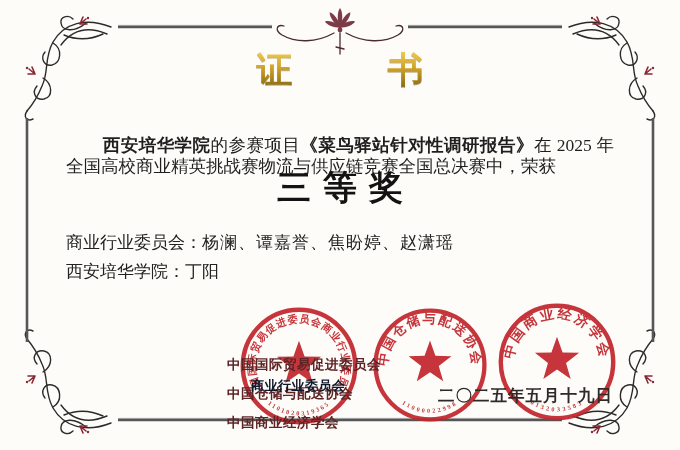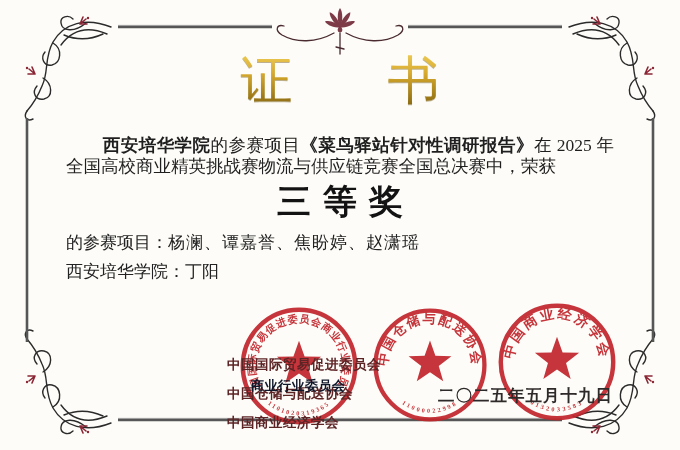--- a/index.html
+++ b/index.html
@@ -7,34 +7,34 @@
     position:relative;width:680px;height:450px;margin:0 auto;
     background:#fdfcf8;overflow:hidden;
     font-family:"Liberation Serif", serif;color:#1d1d1d;
   }
   .deco{position:absolute;left:0;top:0;z-index:0;}
   .stamp{position:absolute;z-index:1;opacity:.93;}
   .txt{position:absolute;z-index:2;}
 
   .title{
     left:0;top:46px;width:100%;text-align:center;
-    font-size:52px;font-weight:normal;letter-spacing:95px;margin-right:-95px;
+    font-size:36px;font-weight:bold;letter-spacing:95px;margin-right:-95px;
     background:linear-gradient(180deg,#f3d765 0%,#d9ab2e 38%,#a07c18 72%,#6e5510 100%);
     -webkit-background-clip:text;background-clip:text;color:transparent;
     filter:drop-shadow(0 1px 0 rgba(110,85,16,.45));
     text-indent:95px;
   }
   .body-par{
     left:66px;top:117px;width:548px;
     font-size:17.5px;line-height:21px;text-align:justify;
     text-indent:2.1em;color:#1f1f1f;
   }
   .seg-bold{font-weight:bold;}
   .award{
-    left:0;top:179px;width:100%;text-align:center;
+    left:0;top:165px;width:100%;text-align:center;
     font-size:34px;font-weight:bold;color:#131313;
     letter-spacing:12px;text-indent:12px;
   }
   .team,.advisor{left:66px;font-size:17px;color:#222;}
   .team{top:231px;}
   .advisor{top:260px;}
   .team .names{font-weight:normal;letter-spacing:1px;}
   .org-line{
     left:227px;top:356px;display:flex;gap:11px;
     font-size:13.5px;font-weight:bold;color:#5d2426;letter-spacing:.5px;white-space:nowrap;flex-direction:column;
@@ -114,21 +114,21 @@
       </g>
     </g>
   </svg>
 
   <div class="txt title">证书</div>
 
   <p class="txt body-par"><span class="seg-bold">西安培华学院</span><span>的参赛项目</span><span class="seg-bold">《菜鸟驿站针对性调研报告》</span><span>在 2025 年全国高校商业精英挑战赛物流与供应链竞赛全国总决赛中，荣获</span></p>
 
   <div class="txt award">三等奖</div>
 
-  <div class="txt team"><span>的参赛项目：</span><span class="names">杨澜、谭嘉誉、焦盼婷、赵潇瑶</span></div>
+  <div class="txt team"><span>商业行业委员会：</span><span class="names">杨澜、谭嘉誉、焦盼婷、赵潇瑶</span></div>
 
   <div class="txt advisor"><span>西安培华学院：</span><span>丁阳</span></div>
 
   <svg class="stamp" style="left:236px;top:303px;" width="126" height="126" viewBox="0 0 130 130">
     <circle cx="65" cy="65" r="58" fill="none" stroke="#c1272d" stroke-width="4.6"></circle>
     <path id="arc1" d="M26.03,87.5 A45,45 0 1 1 103.97,87.5" fill="none"></path>
     <path id="num1" d="M17.08,82.44 A51,51 0 0 0 112.92,82.44" fill="none"></path>
     <path d="M65,39 L70.76,55.07 L87.83,55.58 L74.32,66.03 L79.11,82.42 L65,72.8 L50.89,82.42 L55.68,66.03 L42.17,55.58 L59.24,55.07 Z" fill="#c1272d"></path>
     <text font-size="10.5" font-weight="bold" fill="#c1272d" text-anchor="middle" letter-spacing="1">
       <textPath href="#arc1" startOffset="50%">中国国际贸易促进委员会商业行业委员会</textPath>

